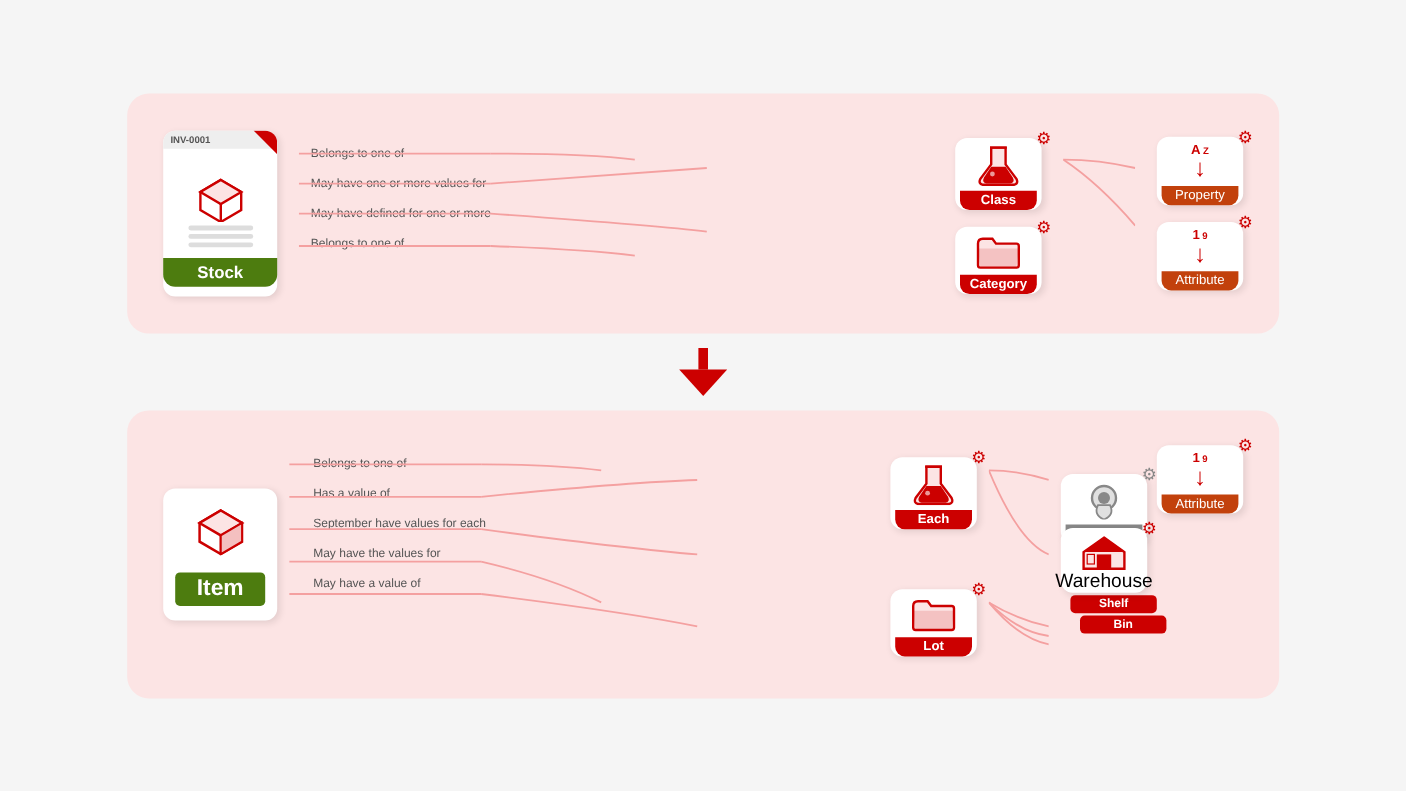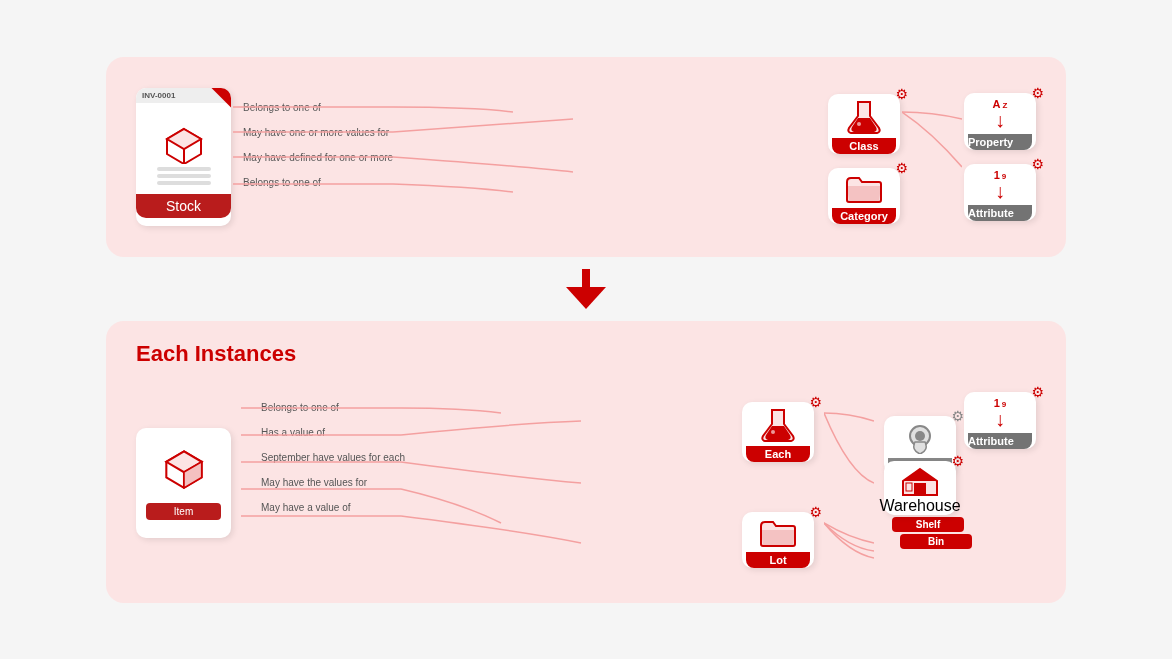--- a/index.html
+++ b/index.html
@@ -74,23 +74,23 @@
 
     .card-line {
       height: 4px;
       background: #ddd;
       border-radius: 2px;
       margin: 3px 8px;
     }
 
     .entity-label {
       font-size: 14px;
-      font-weight: normal;
+      font-weight: bold;
       color: white;
-      background: #b91c1c;
+      background: #4d7c0f;
       width: 100%;
       text-align: center;
       padding: 4px 0;
       border-radius: 0 0 10px 10px;
       margin-top: 6px;
     }
 
     
     .item-card {
       background: white;
@@ -102,21 +102,21 @@
       align-items: center;
       justify-content: center;
       padding: 10px;
       box-shadow: 2px 2px 6px rgba(0,0,0,0.1);
       flex-shrink: 0;
       gap: 8px;
     }
 
     .item-card .entity-label {
       border-radius: 4px;
-      font-size: 10px;
+      font-size: 19px;
       padding: 3px 0;
       width: 100%;
     }
 
     .connection-text {
       font-size: 10px;
       color: #555;
       line-height: 1.8;
       position: relative;
     }
@@ -172,25 +172,25 @@
 
     .prop-badge .gear {
       position: absolute;
       top: -8px; right: -8px;
       color: #cc0000;
       font-size: 14px;
     }
 
     .prop-badge .badge-label {
       font-size: 11px;
-      font-weight: bold;
+      font-weight: normal;
       color: white;
-      background: #737373;
+      background: #c2410c;
       width: 100%;
-      text-align: left;
+      text-align: center;
       padding: 2px 0;
       border-radius: 0 0 8px 8px;
       margin-top: 4px;
     }
 
     
     .sort-icon {
       display: flex;
       flex-direction: column;
       align-items: center;
@@ -281,21 +281,21 @@
       text-align: center;
       padding: 2px 0;
       border-radius: 0 0 8px 8px;
       margin-top: 4px;
     }
   </style>
 </head>
 <body>
 
 <div class="panel">
-  <div class="panel-inner" style="display:flex; align-items:center; gap:2px; position:relative; min-height:160px;">
+  <div class="panel-inner" style="display:flex; align-items:center; gap:18px; position:relative; min-height:160px;">
 
     <div class="entity-card">
       <div class="card-header">INV-0001</div>
       <div class="card-fold"></div>
       <div class="card-lines">
 
         <svg width="50" height="40" viewBox="0 0 50 40" style="margin:8px auto 0 auto;display:block;">
           <polygon points="25,5 42,15 42,30 25,40 8,30 8,15" fill="none" stroke="#cc0000" stroke-width="2"></polygon>
           <polygon points="25,5 42,15 25,25 8,15" fill="#fce4e4" stroke="#cc0000" stroke-width="2"></polygon>
           <line x1="25" y1="25" x2="25" y2="40" stroke="#cc0000" stroke-width="2"></line>
@@ -401,21 +401,20 @@
 </div>
 
 <div class="arrow-down">
   <div style="display:flex; flex-direction:column; align-items:center;">
     <div style="width:8px; height:18px; background:#cc0000;"></div>
     <div style="width:0; height:0; border-left:20px solid transparent; border-right:20px solid transparent; border-top:22px solid #cc0000;"></div>
   </div>
 </div>
 
 <div class="panel">
-  <div class="panel-title">Each Instances</div>
   <div class="panel-inner" style="display:flex; align-items:center; gap:10px; position:relative; min-height:200px;">
 
     <div class="item-card">
       <svg width="52" height="44" viewBox="0 0 50 40">
         <polygon points="25,5 42,15 42,30 25,40 8,30 8,15" fill="none" stroke="#cc0000" stroke-width="2"></polygon>
         <polygon points="25,5 42,15 25,25 8,15" fill="#fce4e4" stroke="#cc0000" stroke-width="2"></polygon>
         <line x1="25" y1="25" x2="25" y2="40" stroke="#cc0000" stroke-width="2"></line>
         <polygon points="25,40 42,30 42,15 25,25" fill="#f4c0c0" stroke="#cc0000" stroke-width="1.5"></polygon>
       </svg>
       <div class="entity-label">Item</div>

